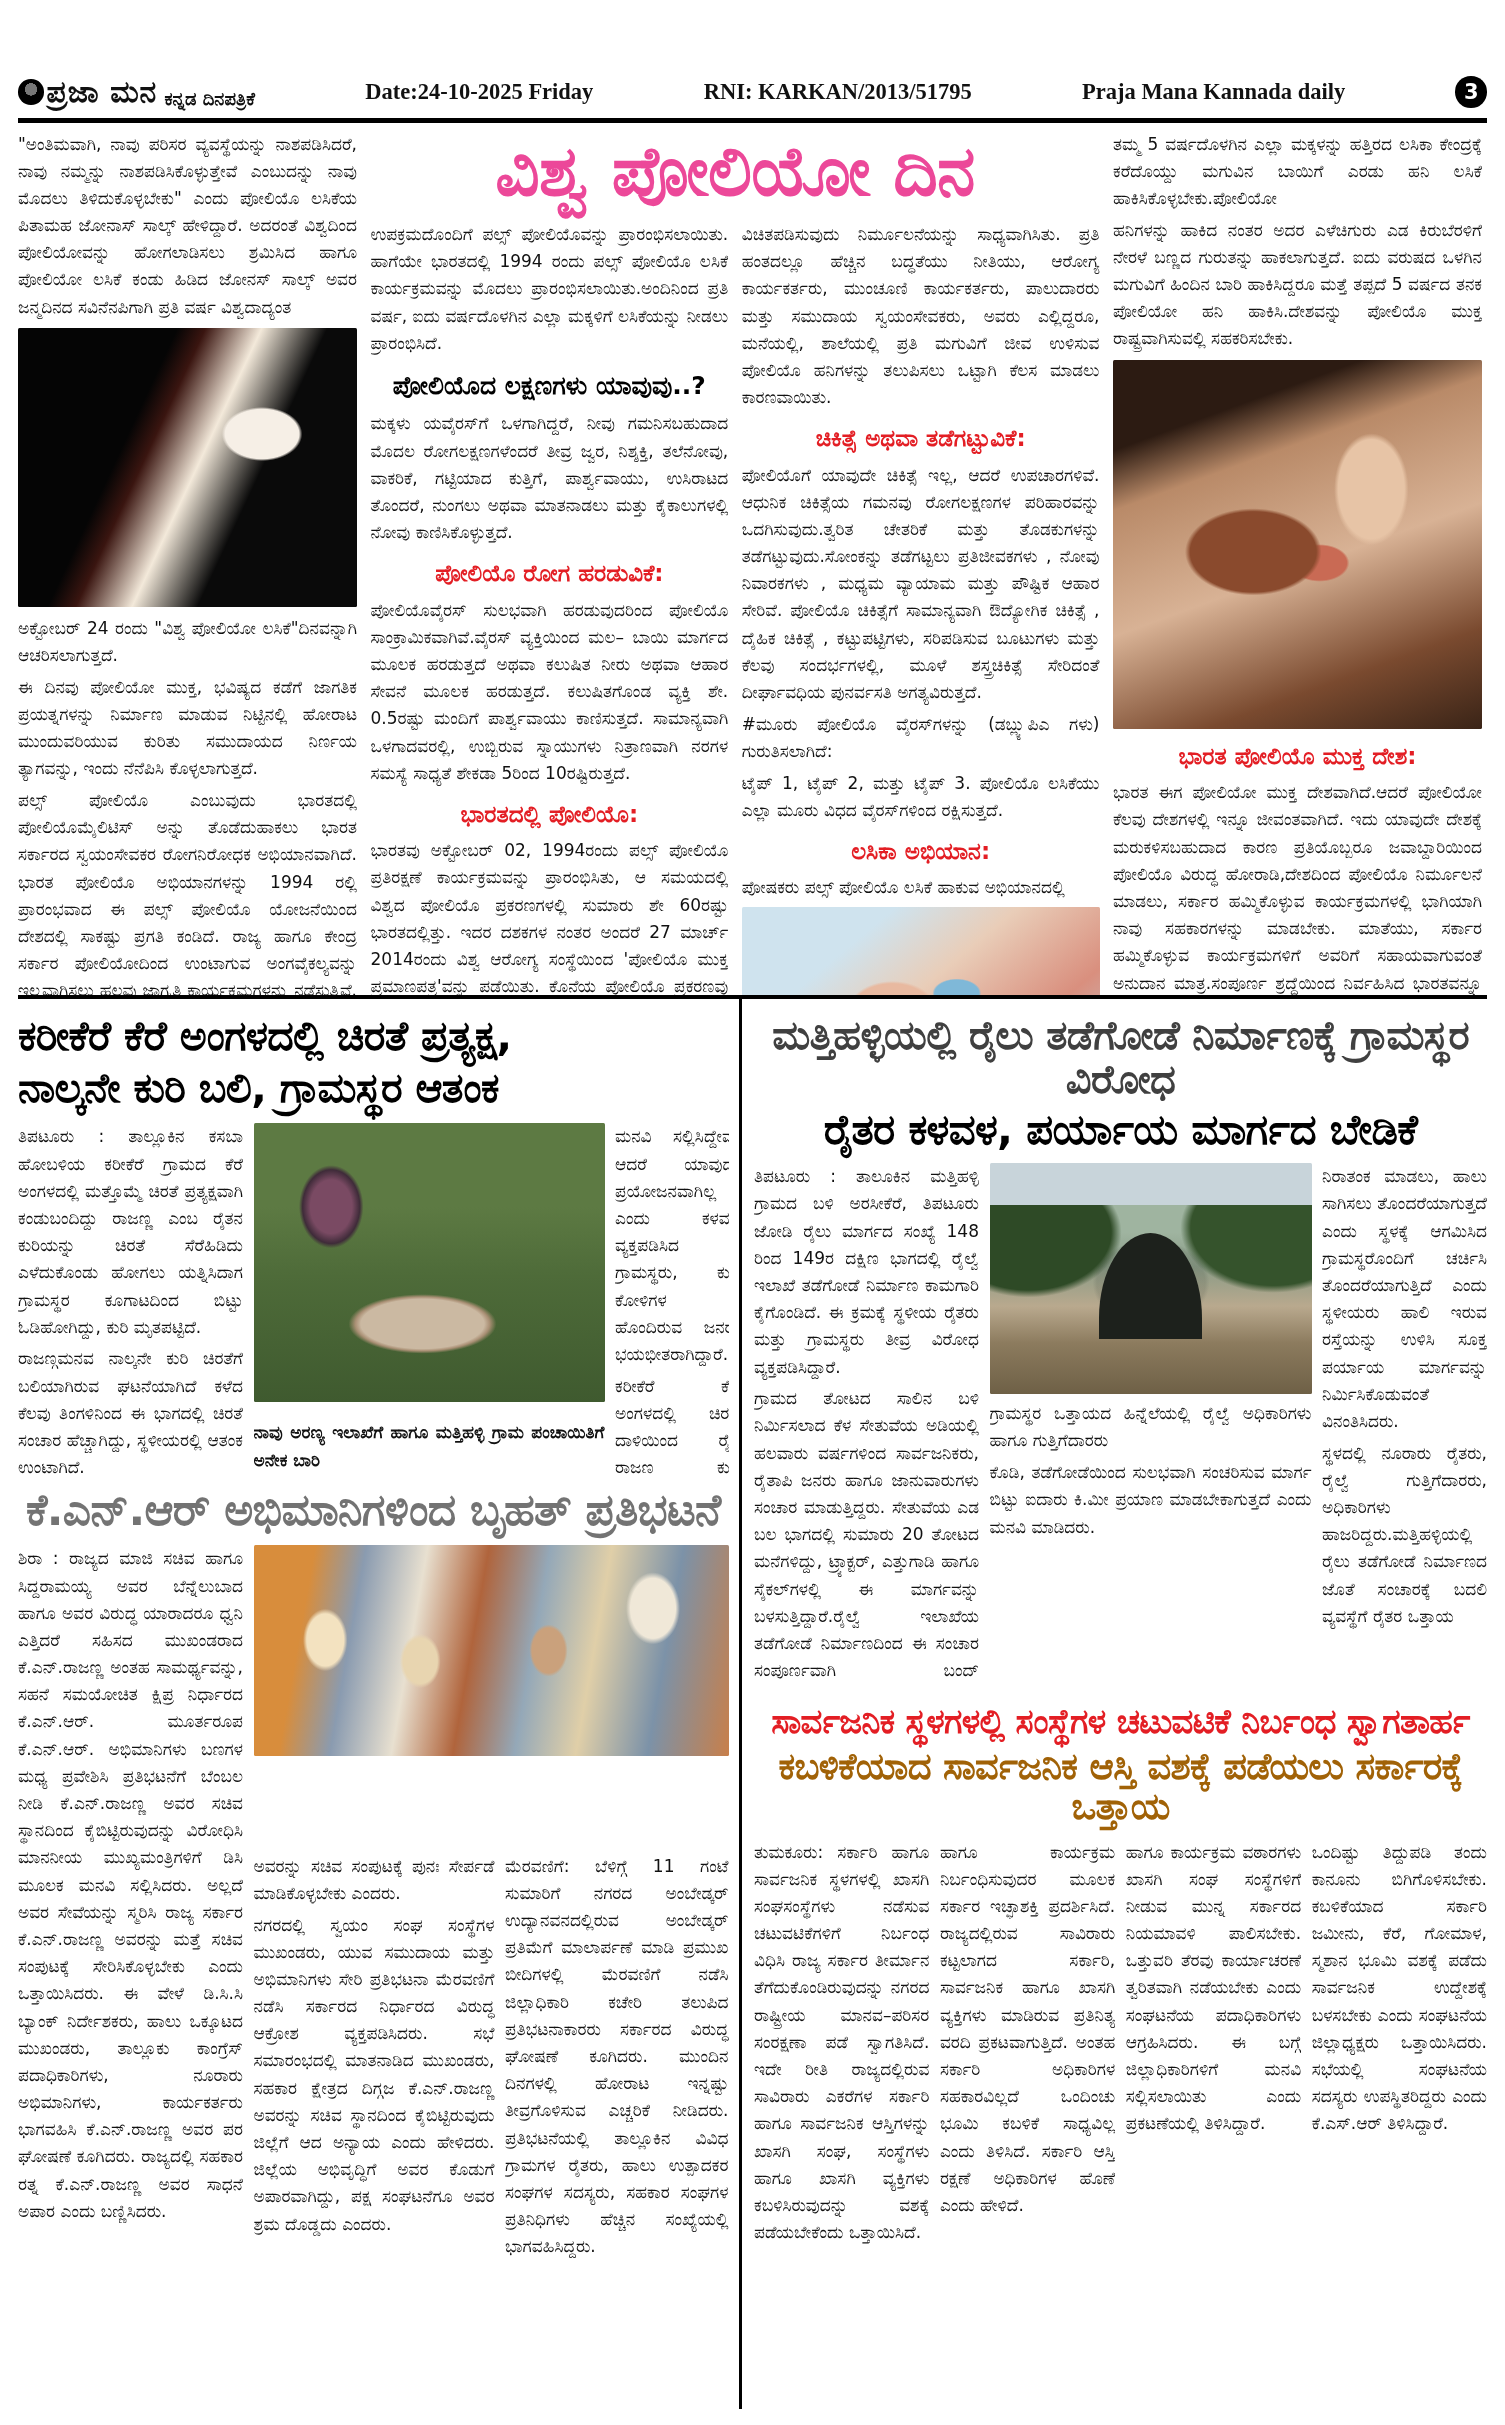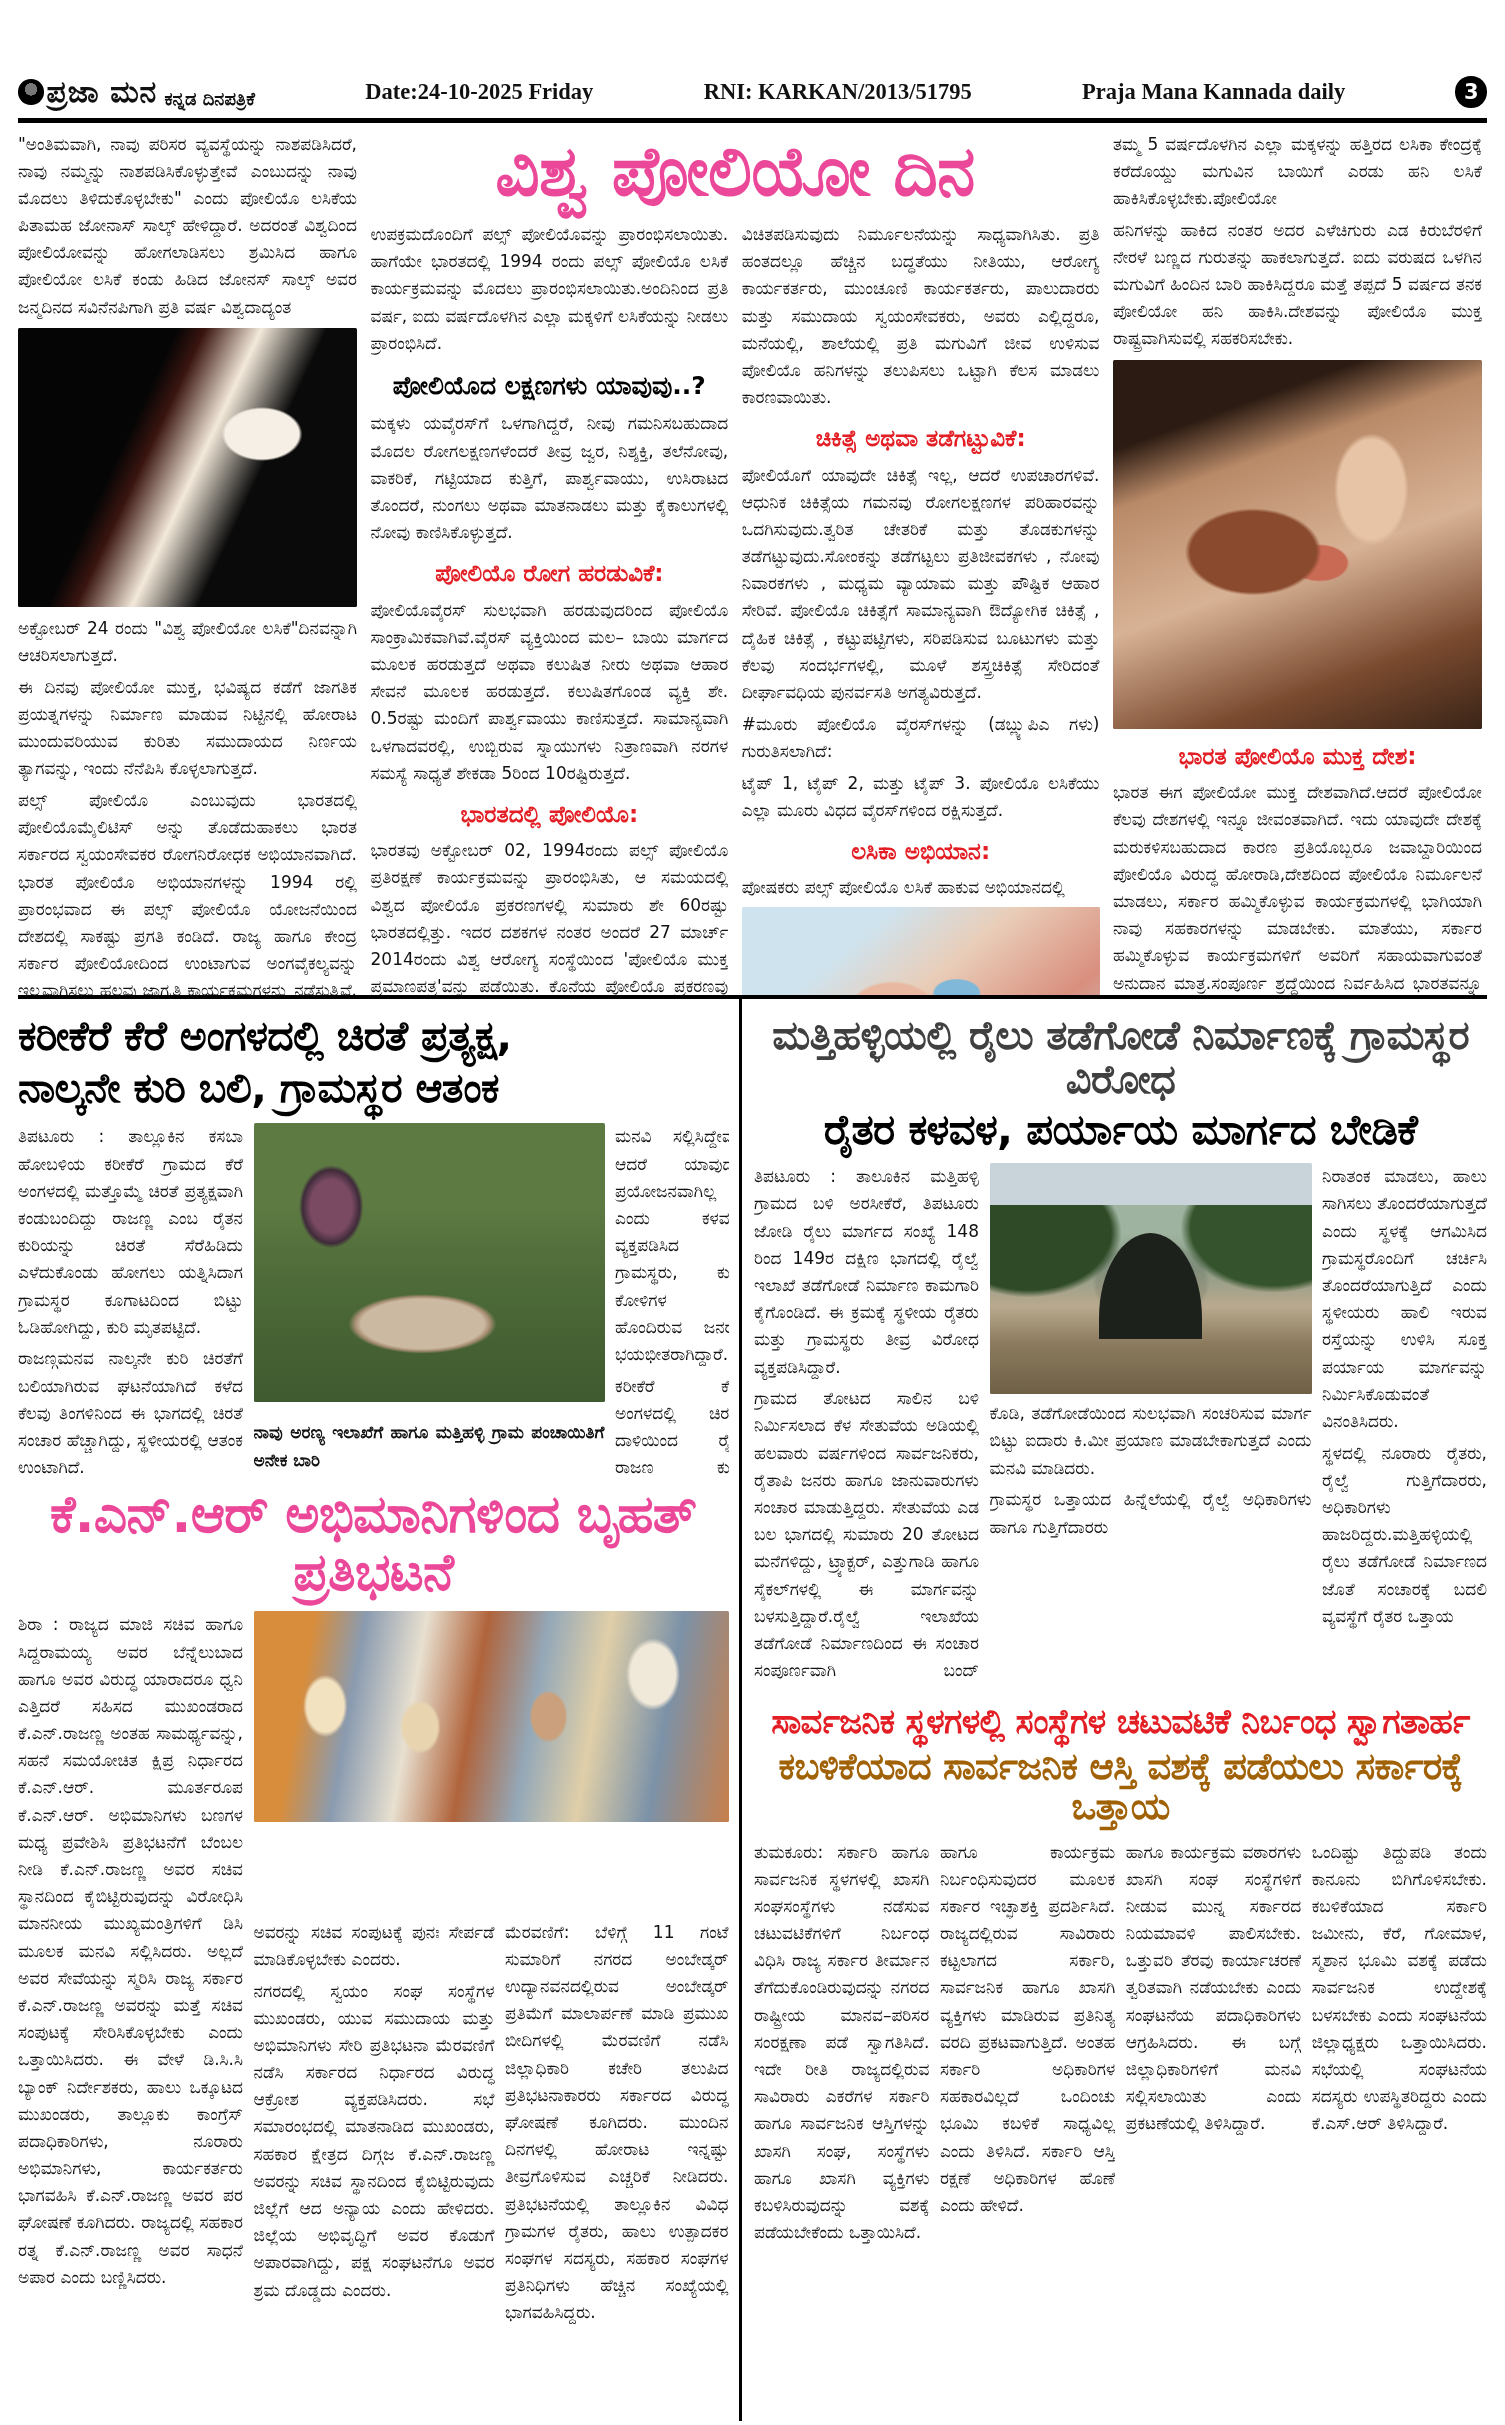--- a/index.html
+++ b/index.html
@@ -54,21 +54,21 @@
   .leo-cols{display:flex;gap:10.5px;height:351px;overflow:hidden;}
   .leo-c1{width:225px;flex:none;overflow:hidden;}
   .leo-c2{width:351px;flex:none;overflow:hidden;}
   .leo-c3{width:124px;flex:none;overflow:hidden;}
   .ph-sheep{height:279px;margin-bottom:4.5px;
     background:
       radial-gradient(112px 45px at 48% 72%, #cbb9a2 0 55%, #a98f74 60%, transparent 66%),
       radial-gradient(52px 67px at 22% 30%, #7a4a63 0 40%, #3f2b39 55%, transparent 62%),
       linear-gradient(180deg,#5d7a43 0 30%,#4e6b39 55%,#3f5a2f 100%);}
   
-  .knr-headline{color:#ec4899;font-weight:bold;font-size:52px;text-align:center;line-height:1.1;margin:12px 0 10.5px;letter-spacing:-0.7px;}
+  .knr-headline{color:#737373;font-weight:bold;font-size:44px;text-align:center;line-height:1.1;margin:12px 0 10.5px;letter-spacing:-0.7px;}
   .knr-body{display:grid;grid-template-columns:225px 241px 1fr;column-gap:10.5px;height:810px;overflow:hidden;}
   .knr-c1{grid-column:1;grid-row:1/3;overflow:hidden;}
   .ph-protest{grid-column:2/4;grid-row:1;height:211px;
     background:
       radial-gradient(37px 52px at 15% 45%, #f3e2c0 0 50%, transparent 60%),
       radial-gradient(34px 45px at 35% 55%, #e8d5b0 0 50%, transparent 60%),
       radial-gradient(45px 60px at 84% 30%, #f0e8d8 0 50%, transparent 60%),
       radial-gradient(33px 45px at 62% 50%, #caa17c 0 50%, transparent 58%),
       linear-gradient(100deg,#d88d3c 0 12%,#8a9bb0 22%,#e8e0d0 34%,#b0643c 46%,#94a8b8 58%,#e0cfa8 70%,#7c92a8 84%,#c87f4a 100%);}
   .knr-c2{grid-column:2;grid-row:2;overflow:hidden;padding-top:6px;}
@@ -211,22 +211,22 @@
         <div class="rail-body">
           <div class="rail-c1 body-text">
             <p>ತಿಪಟೂರು : ತಾಲೂಕಿನ ಮತ್ತಿಹಳ್ಳಿ ಗ್ರಾಮದ ಬಳಿ ಅರಸೀಕೆರೆ, ತಿಪಟೂರು ಜೋಡಿ ರೈಲು ಮಾರ್ಗದ ಸಂಖ್ಯೆ 148 ರಿಂದ 149ರ ದಕ್ಷಿಣ ಭಾಗದಲ್ಲಿ ರೈಲ್ವೆ ಇಲಾಖೆ ತಡೆಗೋಡೆ ನಿರ್ಮಾಣ ಕಾಮಗಾರಿ ಕೈಗೊಂಡಿದೆ. ಈ ಕ್ರಮಕ್ಕೆ ಸ್ಥಳೀಯ ರೈತರು ಮತ್ತು ಗ್ರಾಮಸ್ಥರು ತೀವ್ರ ವಿರೋಧ ವ್ಯಕ್ತಪಡಿಸಿದ್ದಾರೆ.</p>
             <p>ಗ್ರಾಮದ ತೋಟದ ಸಾಲಿನ ಬಳಿ ನಿರ್ಮಿಸಲಾದ ಕೆಳ ಸೇತುವೆಯ ಅಡಿಯಲ್ಲಿ ಹಲವಾರು ವರ್ಷಗಳಿಂದ ಸಾರ್ವಜನಿಕರು, ರೈತಾಪಿ ಜನರು ಹಾಗೂ ಜಾನುವಾರುಗಳು ಸಂಚಾರ ಮಾಡುತ್ತಿದ್ದರು. ಸೇತುವೆಯ ಎಡ ಬಲ ಭಾಗದಲ್ಲಿ ಸುಮಾರು 20 ತೋಟದ ಮನೆಗಳಿದ್ದು, ಟ್ರ್ಯಾಕ್ಟರ್, ಎತ್ತುಗಾಡಿ ಹಾಗೂ ಸೈಕಲ್‌ಗಳಲ್ಲಿ ಈ ಮಾರ್ಗವನ್ನು ಬಳಸುತ್ತಿದ್ದಾರೆ.ರೈಲ್ವೆ ಇಲಾಖೆಯ ತಡೆಗೋಡೆ ನಿರ್ಮಾಣದಿಂದ ಈ ಸಂಚಾರ ಸಂಪೂರ್ಣವಾಗಿ ಬಂದ್ ಆಗಲಿರುವುದರಿಂದ ನಾವು ನಮ್ಮ ಹೊಲಗಳಿಗೆ ಹೋಗಲು, ಬೆಳೆ</p>
           </div>
           <div class="rail-c2">
             <div class="photo ph-rail">
               <div class="rail-arch"></div>
             </div>
             <div class="body-text">
+              <p>ಗ್ರಾಮಸ್ಥರ ಒತ್ತಾಯದ ಹಿನ್ನೆಲೆಯಲ್ಲಿ ರೈಲ್ವೆ ಅಧಿಕಾರಿಗಳು ಹಾಗೂ ಗುತ್ತಿಗೆದಾರರು</p>
               <p>ಕೊಡಿ, ತಡೆಗೋಡೆಯಿಂದ ಸುಲಭವಾಗಿ ಸಂಚರಿಸುವ ಮಾರ್ಗ ಬಿಟ್ಟು ಐದಾರು ಕಿ.ಮೀ ಪ್ರಯಾಣ ಮಾಡಬೇಕಾಗುತ್ತದೆ ಎಂದು ಮನವಿ ಮಾಡಿದರು.</p>
-              <p>ಗ್ರಾಮಸ್ಥರ ಒತ್ತಾಯದ ಹಿನ್ನೆಲೆಯಲ್ಲಿ ರೈಲ್ವೆ ಅಧಿಕಾರಿಗಳು ಹಾಗೂ ಗುತ್ತಿಗೆದಾರರು</p>
             </div>
           </div>
           <div class="rail-c3 body-text">
             <p>ನಿರಾತಂಕ ಮಾಡಲು, ಹಾಲು ಸಾಗಿಸಲು ತೊಂದರೆಯಾಗುತ್ತದೆ ಎಂದು ಸ್ಥಳಕ್ಕೆ ಆಗಮಿಸಿದ ಗ್ರಾಮಸ್ಥರೊಂದಿಗೆ ಚರ್ಚಿಸಿ ತೊಂದರೆಯಾಗುತ್ತಿದೆ ಎಂದು ಸ್ಥಳೀಯರು ಹಾಲಿ ಇರುವ ರಸ್ತೆಯನ್ನು ಉಳಿಸಿ ಸೂಕ್ತ ಪರ್ಯಾಯ ಮಾರ್ಗವನ್ನು ನಿರ್ಮಿಸಿಕೊಡುವಂತೆ ವಿನಂತಿಸಿದರು.</p>
             <p>ಸ್ಥಳದಲ್ಲಿ ನೂರಾರು ರೈತರು, ರೈಲ್ವೆ ಗುತ್ತಿಗೆದಾರರು, ಅಧಿಕಾರಿಗಳು ಹಾಜರಿದ್ದರು.ಮತ್ತಿಹಳ್ಳಿಯಲ್ಲಿ ರೈಲು ತಡೆಗೋಡೆ ನಿರ್ಮಾಣದ ಜೊತೆ ಸಂಚಾರಕ್ಕೆ ಬದಲಿ ವ್ಯವಸ್ಥೆಗೆ ರೈತರ ಒತ್ತಾಯ</p>
           </div>
         </div>
       </article>
 
       <article>

